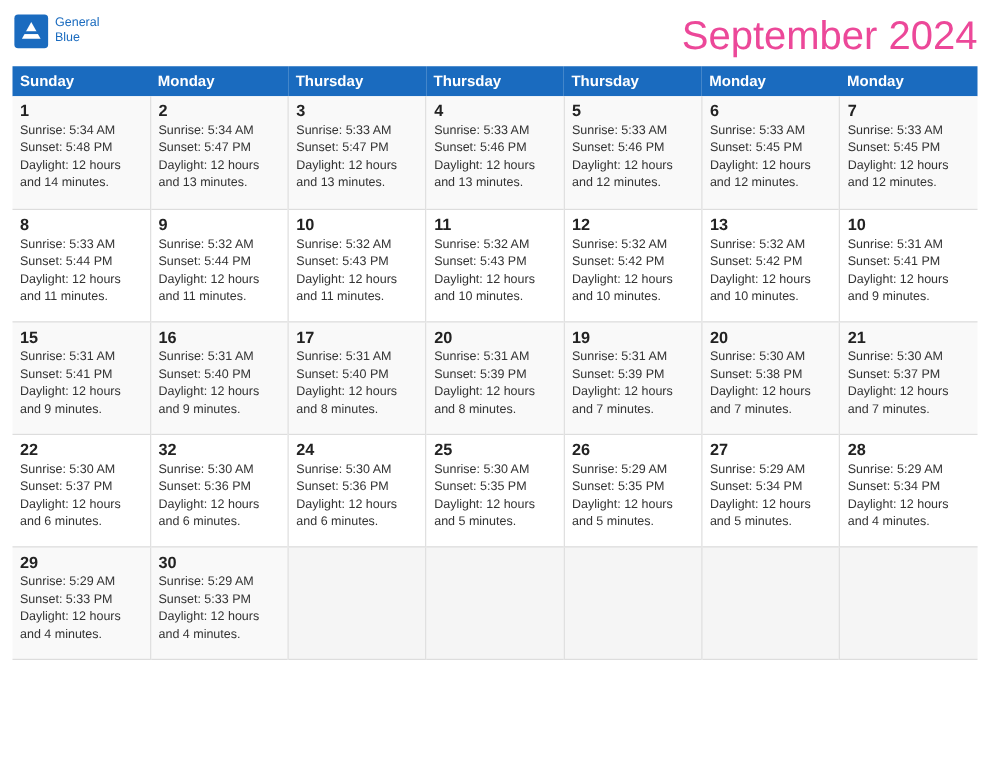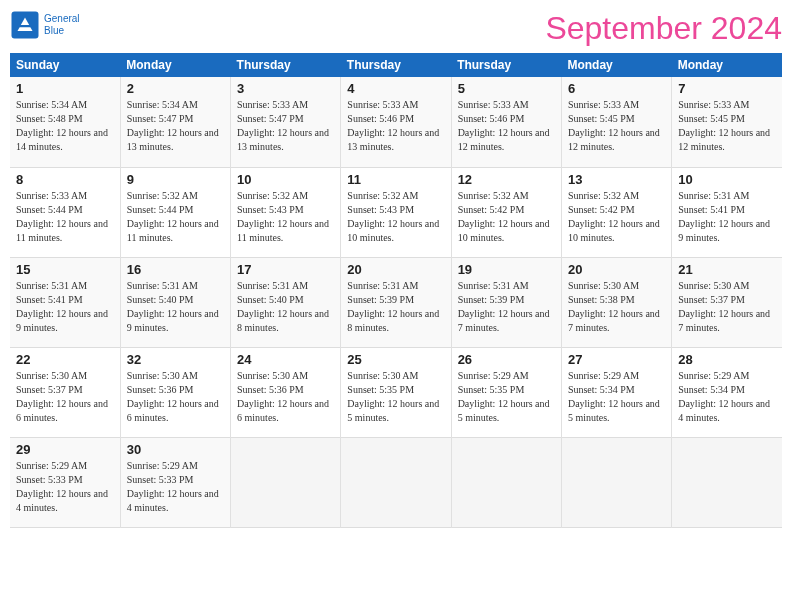--- a/index.html
+++ b/index.html
@@ -82,21 +82,20 @@
       font-size: 13px;
       font-weight: bold;
       color: #222;
       display: block;
       margin-bottom: 2px;
     }
     .day-info {
       font-size: 10px;
       color: #333;
       line-height: 1.4;
-      font-family: Liberation Serif, serif;
     }
     .empty-cell {
       background: #f5f5f5;
     }
   </style>
 </head>
 <body>
 
 <div class="header">
   <div class="logo">

